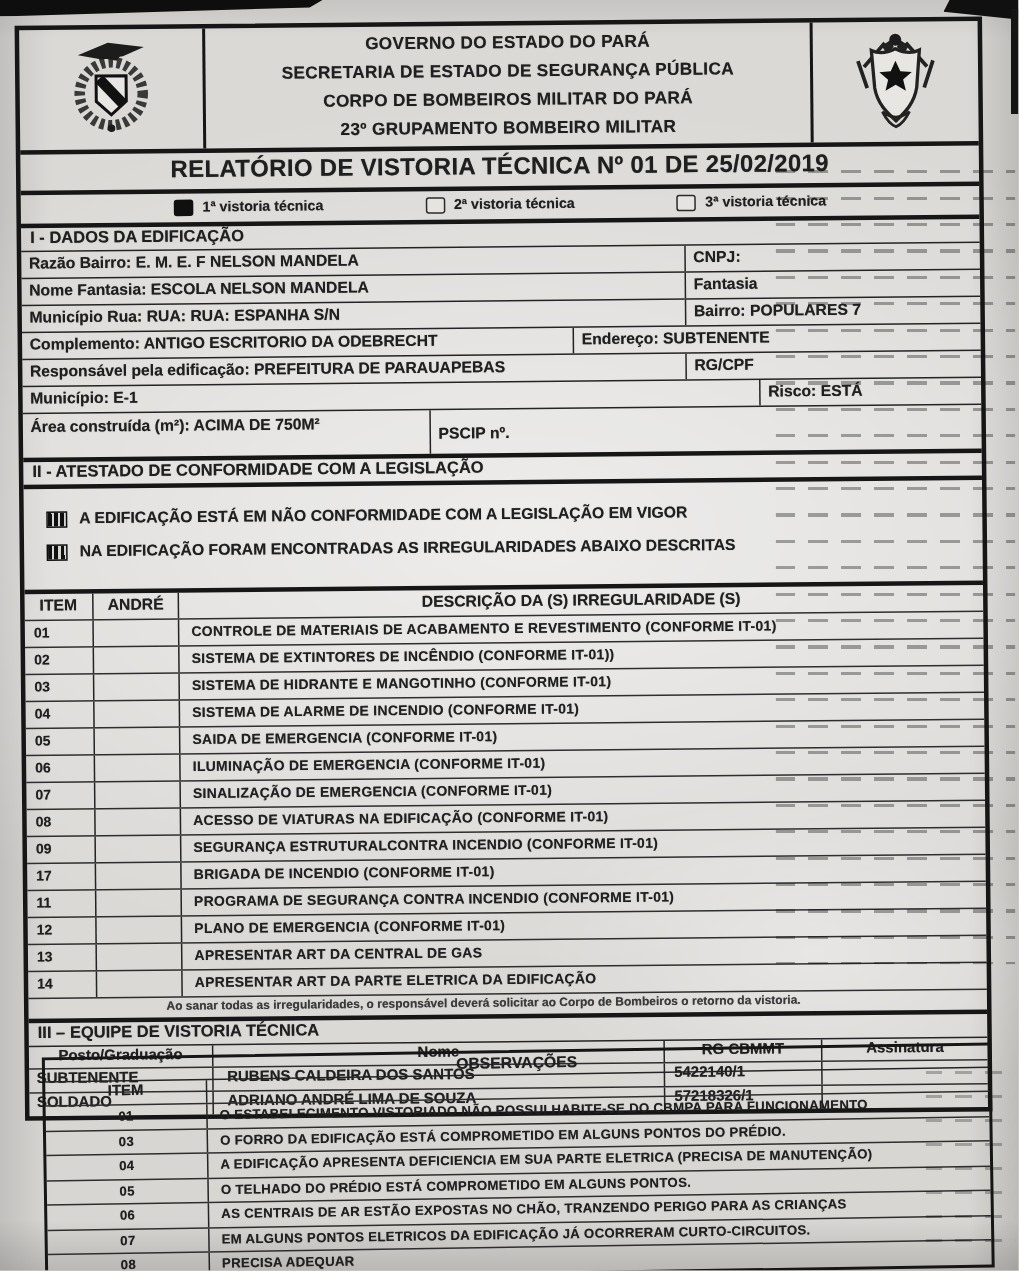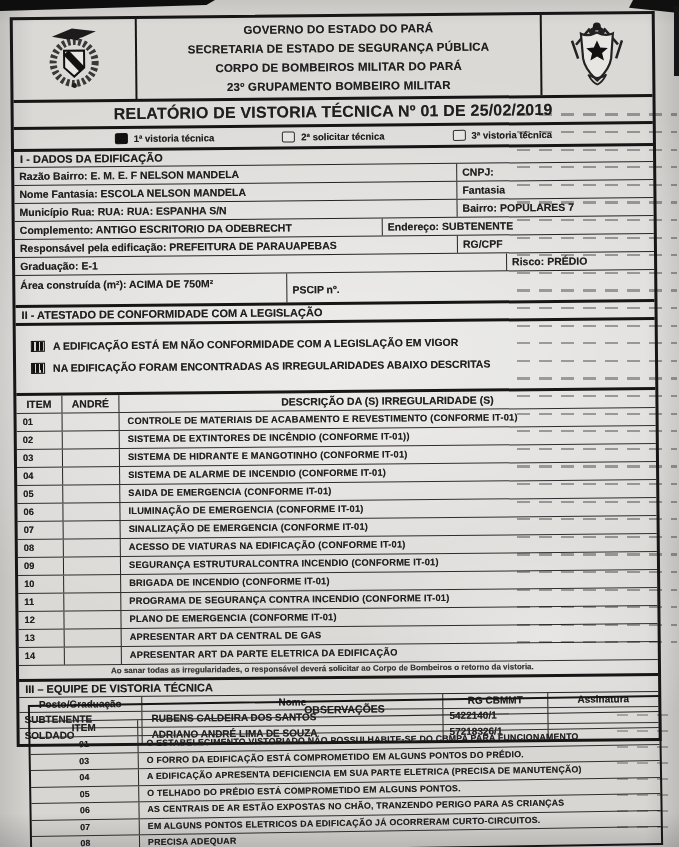--- a/index.html
+++ b/index.html
@@ -135,21 +135,21 @@
 
       <div class="title-row">RELATÓRIO DE VISTORIA TÉCNICA Nº 01 DE 25/02/2019</div>
 
       <div class="chk-row">
         <span class="chk-item">
           <span class="chk-box filled"></span>
           <span>1ª vistoria técnica</span>
         </span>
         <span class="chk-item">
           <span class="chk-box"></span>
-          <span>2ª solicitar técnica</span>
+          <span>2ª vistoria técnica</span>
         </span>
         <span class="chk-item">
           <span class="chk-box"></span>
           <span>3ª vistoria técnica</span>
         </span>
       </div>
 
       <div class="sec-bar">I - DADOS DA EDIFICAÇÃO</div>
 
       <div class="frow">
@@ -197,26 +197,26 @@
           <span>Responsável pela edificação:</span>
           <span>PREFEITURA DE PARAUAPEBAS</span>
         </div>
         <div class="fcell rgt">
           <span>RG/CPF</span>
           <span></span>
         </div>
       </div>
       <div class="frow">
         <div class="fcell lft" style="width:492px;">
-          <span>Graduação:</span>
+          <span>Município:</span>
           <span>E-1</span>
         </div>
         <div class="fcell rgt">
           <span>Risco:</span>
-          <span>PRÉDIO</span>
+          <span>ESTÁ</span>
         </div>
       </div>
       <div class="frow tall">
         <div class="fcell lft" style="width:272px;">
           <span>Área construída (m²):</span>
           <span>ACIMA DE 750M²</span>
         </div>
         <div class="fcell rgt">
           <span>PSCIP nº.</span>
           <span></span>
@@ -280,21 +280,21 @@
        <div class="ci">08</div>
        <div class="cc"></div>
        <div class="cd">ACESSO DE VIATURAS NA EDIFICAÇÃO <b>(CONFORME IT-01)</b></div>
      </div>
           <div class="irow">
        <div class="ci">09</div>
        <div class="cc"></div>
        <div class="cd">SEGURANÇA ESTRUTURALCONTRA INCENDIO <b>(CONFORME IT-01)</b></div>
      </div>
           <div class="irow">
-       <div class="ci">10</div>
+       <div class="ci">17</div>
        <div class="cc"></div>
        <div class="cd">BRIGADA DE INCENDIO <b>(CONFORME IT-01)</b></div>
      </div>
           <div class="irow">
        <div class="ci">11</div>
        <div class="cc"></div>
        <div class="cd">PROGRAMA DE SEGURANÇA CONTRA INCENDIO <b>(CONFORME IT-01)</b></div>
      </div>
           <div class="irow">
        <div class="ci">12</div>

